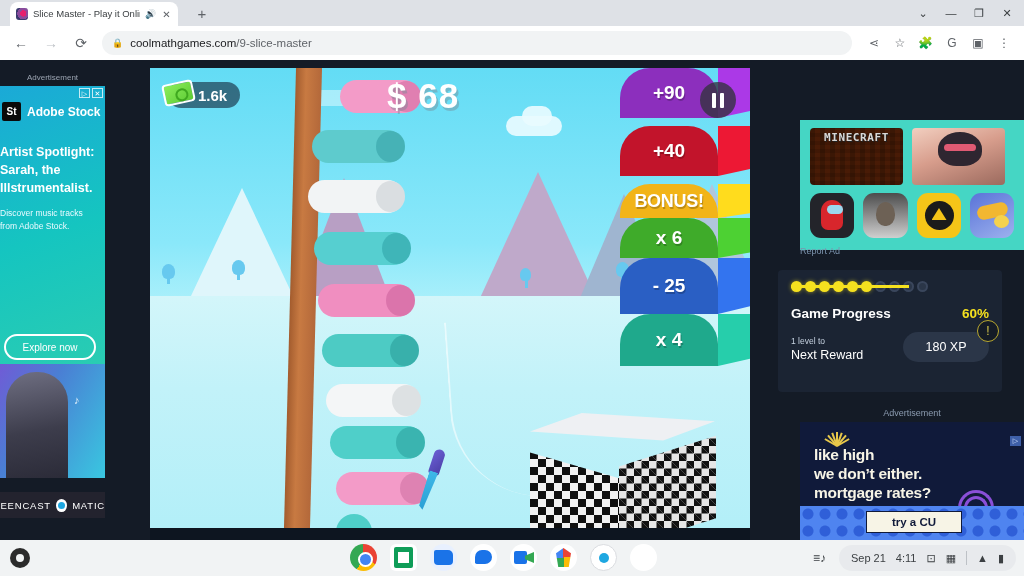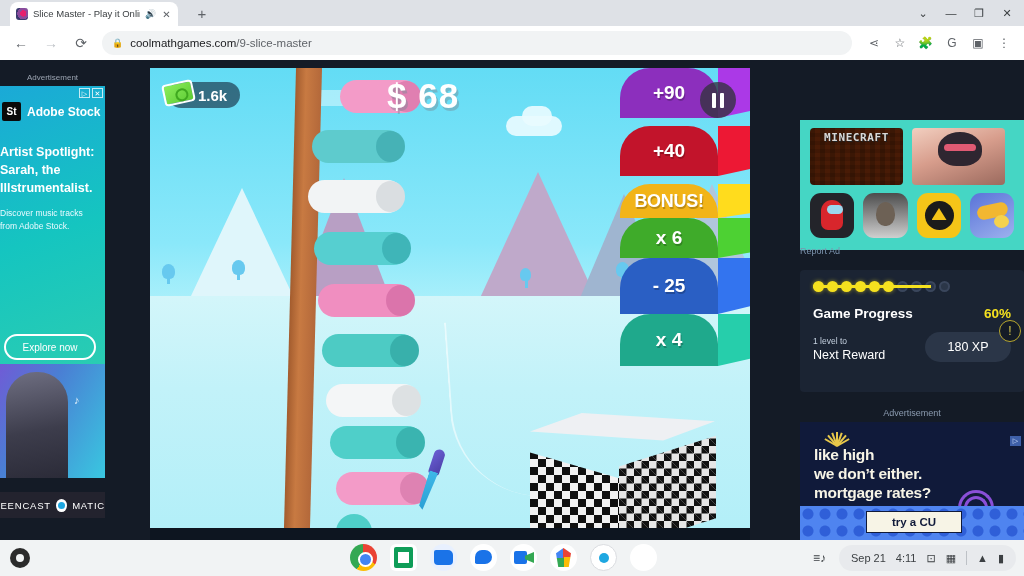--- a/index.html
+++ b/index.html
@@ -187,21 +187,21 @@
   .brawl:after { content:''; position:absolute; left:15px; top:15px; width:15px; height:12px;
     background:#f5c518; clip-path: polygon(50% 0,100% 100%,0 100%); }
   .slither { background: linear-gradient(150deg,#5a73d8 0%,#9db2ee 100%); }
   .slither:before { content:''; position:absolute; left:7px; top:11px; width:31px; height:14px;
     border-radius:8px; background:#f2b731; transform: rotate(-12deg); }
   .slither:after { content:''; position:absolute; left:24px; top:22px; width:15px; height:13px;
     border-radius:50%; background:#f5d24d; }
   .reportad { position:absolute; left:800px; top:186px; width:224px; text-align:left;
     font-size:9px; color:#7b93ad; }
 
-  .progcard { position:absolute; left:800px; top:210px; width:224px; height:122px;
+  .progcard { position:absolute; left:778px; top:210px; width:224px; height:122px;
     background:#1b2433; border-radius:4px; padding:11px 13px; }
   .dots { display:flex; gap:3px; align-items:center; }
   .dot { width:11px; height:11px; border-radius:50%; }
   .dot.on { background:#f5e11f; box-shadow:0 0 4px rgba(245,225,31,.6); }
   .dot.off { background:#2b3648; border:2px solid #3a465c; }
   .dotline { position:absolute; left:13px; top:16px; width:122px; height:3px; background:#f5e11f; }
   .prow { display:flex; align-items:center; justify-content:space-between; margin-top:14px; }
   .ptitle { color:#fff; font-size:13.5px; font-weight:bold; }
   .ppct { color:#f5e11f; font-size:13.5px; font-weight:bold; }
   .prow2 { display:flex; align-items:flex-end; justify-content:space-between; margin-top:11px; }

